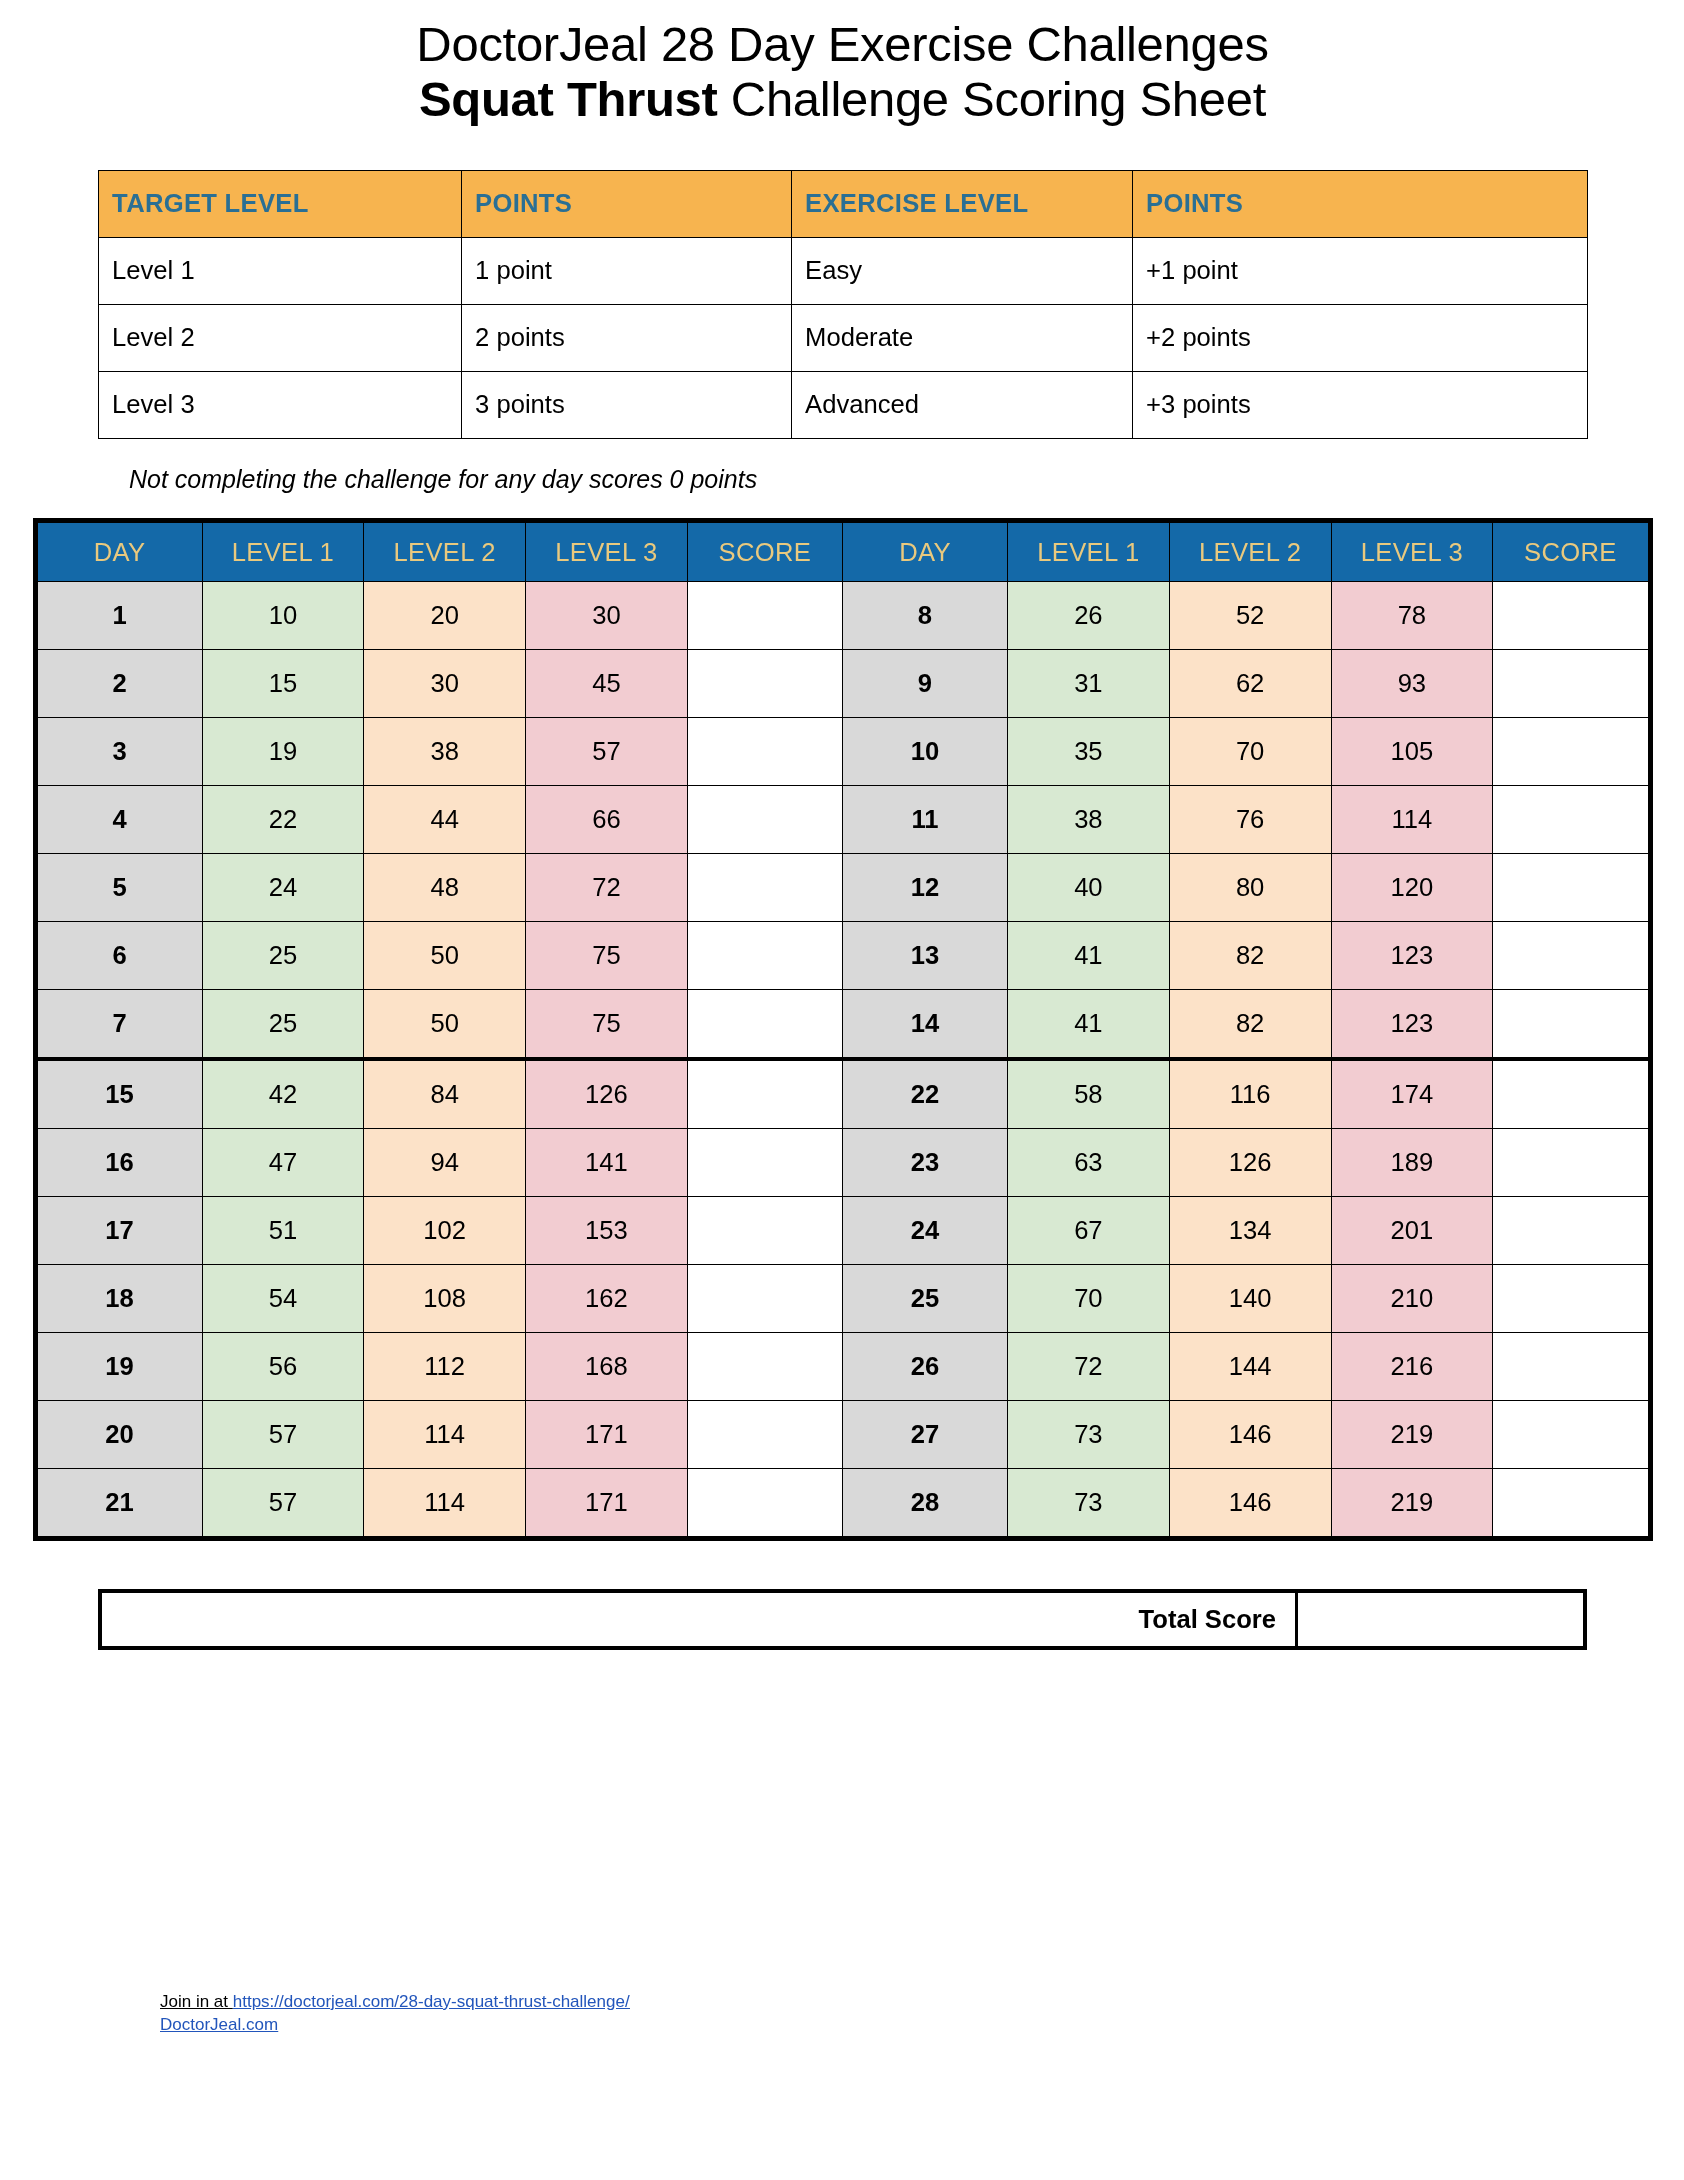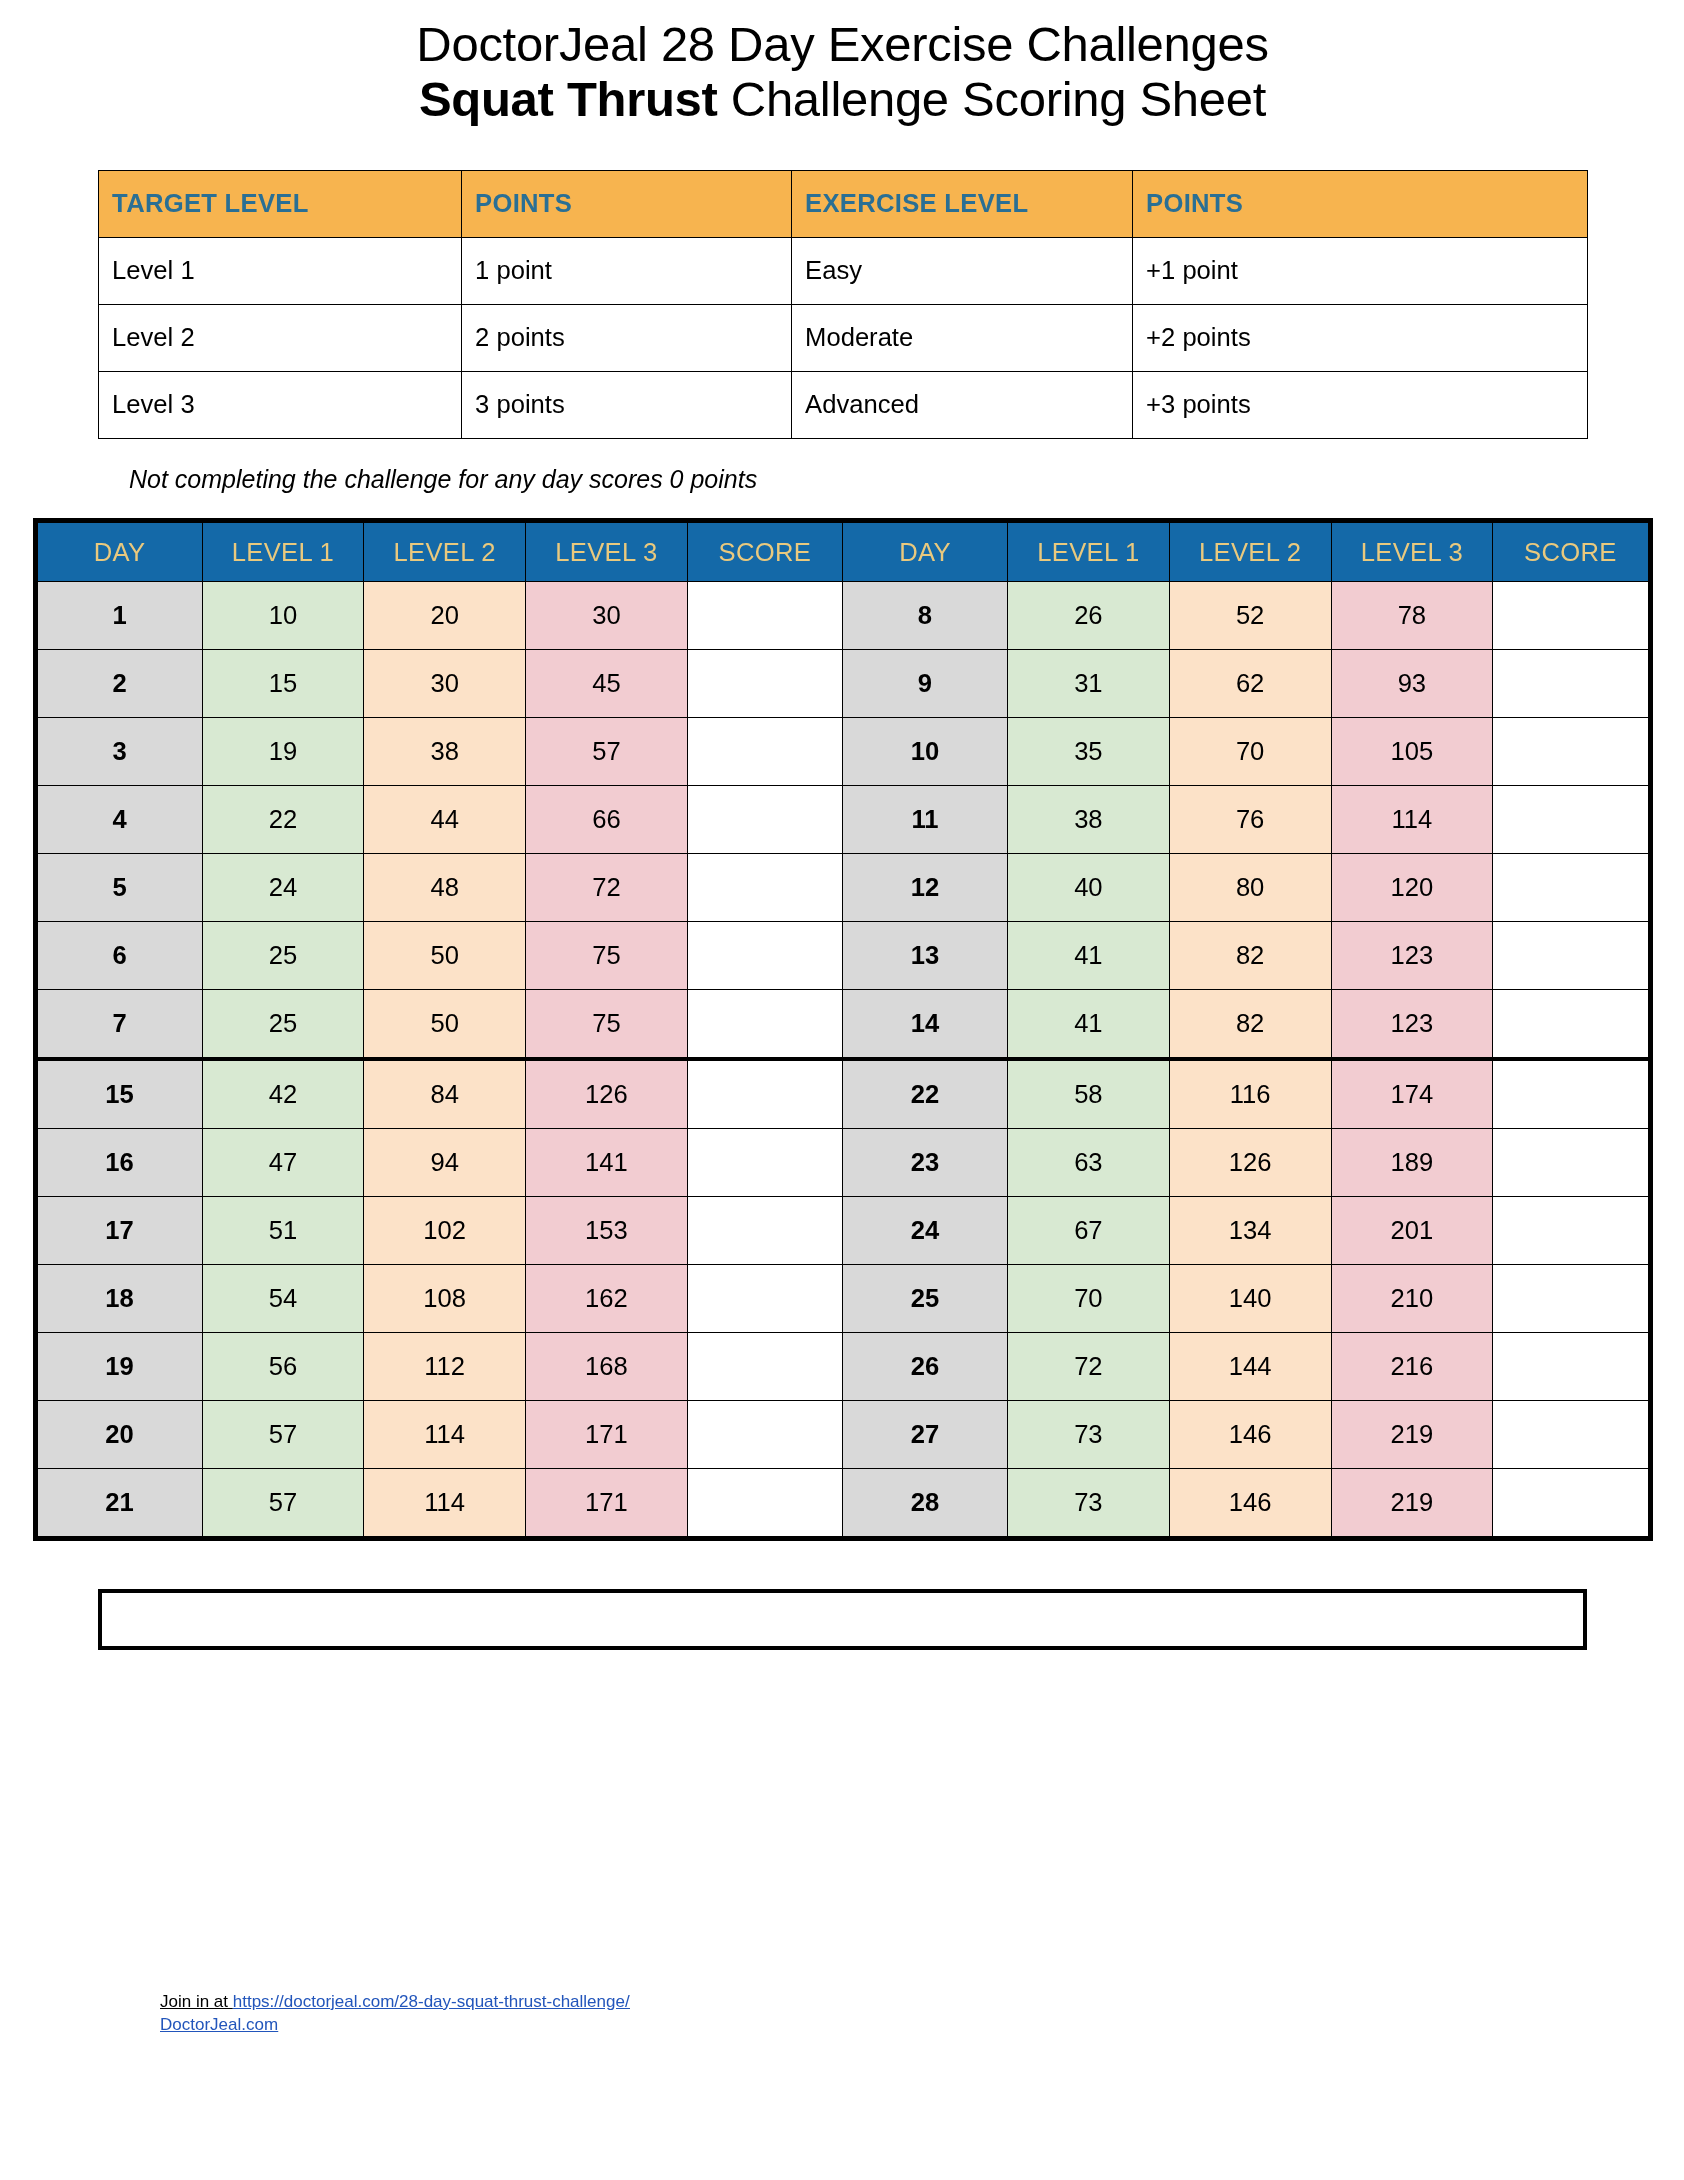--- a/index.html
+++ b/index.html
@@ -403,20 +403,21 @@
           <td class="c-lvl1">73</td>
           <td class="c-lvl2">146</td>
           <td class="c-lvl3">219</td>
           <td class="c-score"></td>
         </tr>
       </tbody>
   </table>
 </div>
 
 <div class="total-wrap">
+  <div class="total-label">Total Score</div>
   <div class="total-value"></div>
 </div>
 
 <div class="footer">
   <span>Join in at </span><a href="#">https://doctorjeal.com/28-day-squat-thrust-challenge/</a><br>
   <a href="#">DoctorJeal.com</a>
 </div>
 
 
 </body></html>

